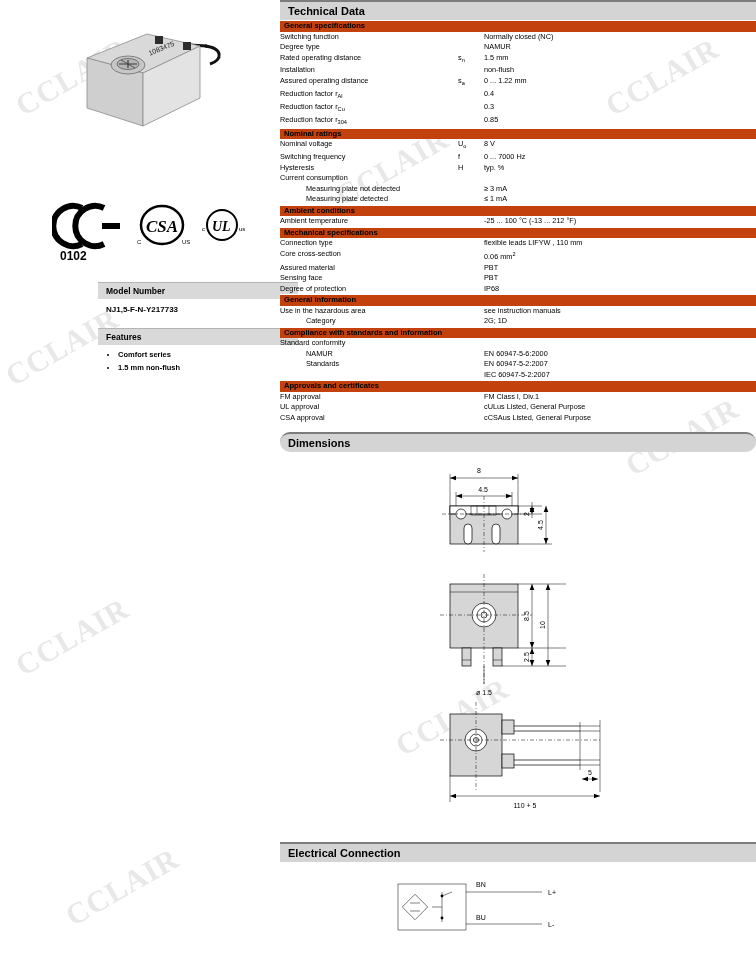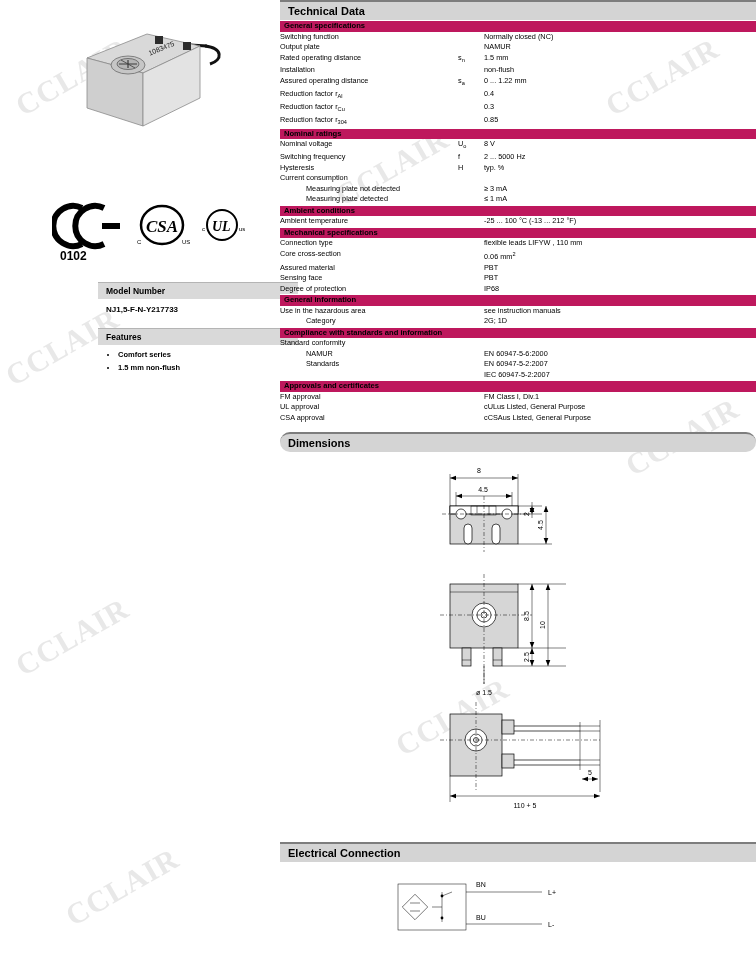--- a/index.html
+++ b/index.html
@@ -52,21 +52,21 @@
   }
   .left-block { position:absolute; left:56px; width:200px;margin-left:42px; }
   .model-value { font-size:8px; font-weight:bold; padding:6px 8px 2px 8px; }
   .features-list { margin:0; padding:5px 0 0 20px; }
   .features-list li { font-size:7.5px; font-weight:bold; margin-bottom:4px; }
 
   
   .tbl { width:100%; border-collapse:collapse; }
   .tbl td { padding:0 0 0 0; vertical-align:top; line-height:10.5px; font-size:7.3px; }
   .grp td {
-    background:#be185d;
+    background:#c2410c;
     font-weight:bold;
     font-size:7.6px;
     padding-left:4px;
     border-top:1px solid #fff;
   }
   .c-label { width:178px; padding-left:14px; }
   .c-label.ind { padding-left:26px; }
   .c-sym { width:26px; }
   .c-val { }
   sub { font-size:5.6px; }
@@ -184,21 +184,21 @@
       <tbody id="tech-body">
           <tr class="grp">
             <td colspan="3">General specifications</td>
           </tr>
           <tr>
             <td class="c-label">Switching function</td>
             <td class="c-sym"></td>
             <td class="c-val">Normally closed (NC)</td>
           </tr>
           <tr>
-            <td class="c-label">Output plate</td>
+            <td class="c-label">Degree type</td>
             <td class="c-sym"></td>
             <td class="c-val">NAMUR</td>
           </tr>
           <tr>
             <td class="c-label">Rated operating distance</td>
             <td class="c-sym">s<sub>n</sub></td>
             <td class="c-val">1.5 mm</td>
           </tr>
           <tr>
             <td class="c-label">Installation</td>
@@ -229,21 +229,21 @@
             <td colspan="3">Nominal ratings</td>
           </tr>
           <tr>
             <td class="c-label">Nominal voltage</td>
             <td class="c-sym">U<sub>o</sub></td>
             <td class="c-val">8 V</td>
           </tr>
           <tr>
             <td class="c-label">Switching frequency</td>
             <td class="c-sym">f</td>
-            <td class="c-val">2 ... 5000 Hz</td>
+            <td class="c-val">0 ... 7000 Hz</td>
           </tr>
           <tr>
             <td class="c-label">Hysteresis</td>
             <td class="c-sym">H</td>
             <td class="c-val">typ. %</td>
           </tr>
           <tr>
             <td class="c-label">Current consumption</td>
             <td class="c-sym"></td>
             <td class="c-val"></td>

